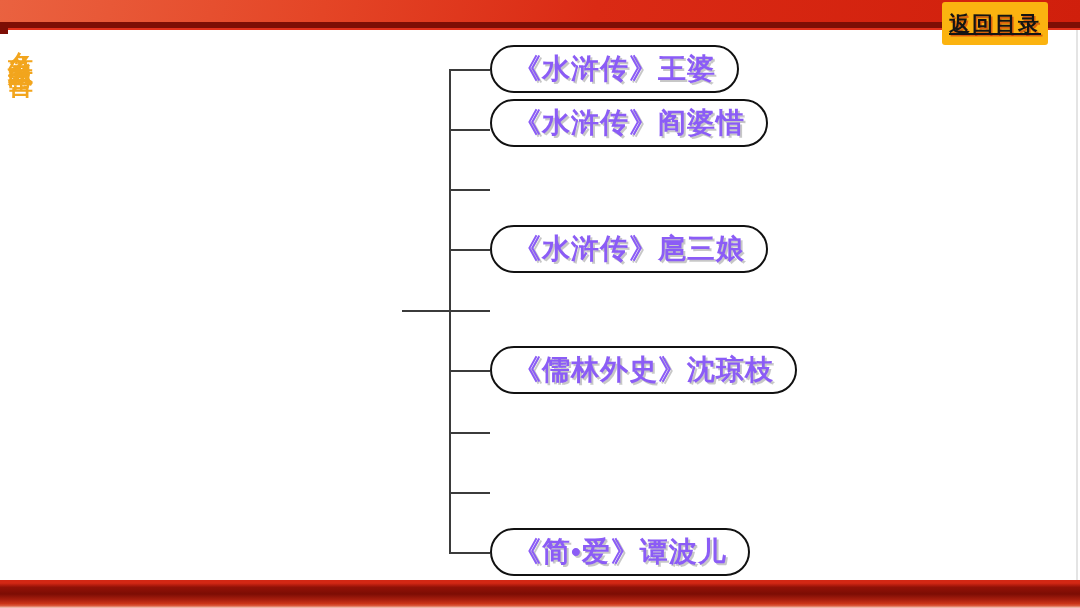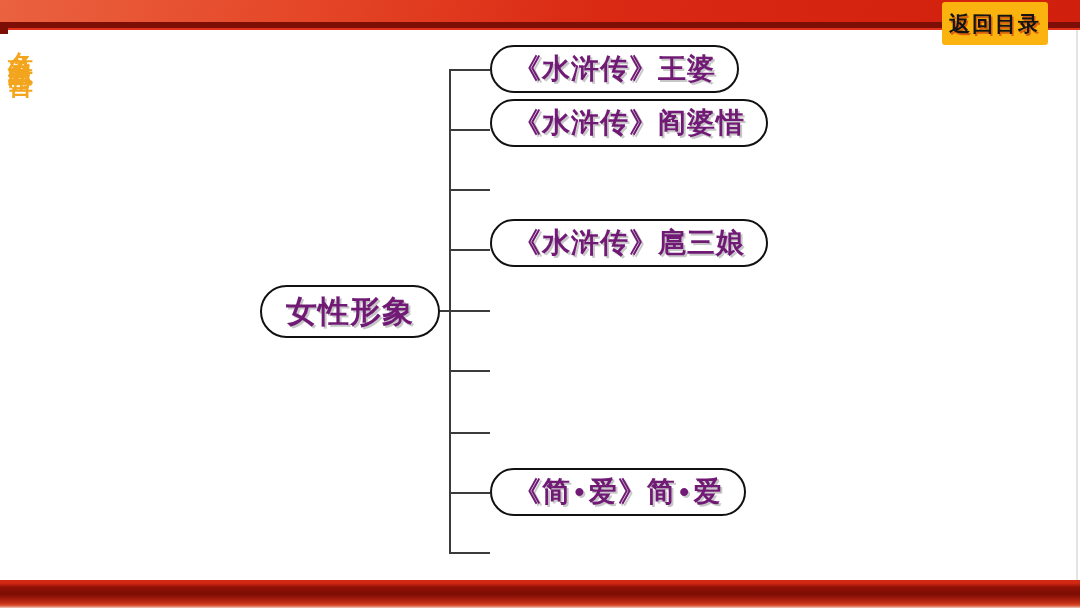--- a/index.html
+++ b/index.html
@@ -35,20 +35,21 @@
   }
 
   
   .return-btn{
     position:absolute;top:2px;left:942px;width:106px;height:43px;
     background:#fbb310;border:none;border-radius:3px;
     display:flex;align-items:center;justify-content:center;
     font-family:inherit;font-size:21px;font-weight:bold;color:#141414;
     letter-spacing:2px;cursor:pointer;
     text-shadow:1.5px 1.5px 0 rgba(190,30,10,0.55);
+    text-decoration:underline;
   }
 
   
   .vertical-title{
     position:absolute;left:6px;top:32px;height:190px;width:30px;
     writing-mode:vertical-rl;text-orientation:upright;
     font-size:25px;font-weight:bold;color:#f2a51d;letter-spacing:4px;line-height:30px;
   }
 
   
@@ -56,34 +57,33 @@
   .line{position:absolute;background:#3b3b3b;}
   .spine{left:449px;top:69px;width:2px;height:485px;}
   .branch{height:2px;width:41px;left:449px;}
   .root-line{height:2px;left:402px;width:48px;top:310px;}
   .b1{top:69px}.b2{top:129px}.b3{top:189px}.b4{top:249px}.b5{top:310px}
   .b6{top:370px}.b7{top:432px}.b8{top:492px}.b9{top:552px}
 
   .node{
     position:absolute;background:#fff;border:2.5px solid #111;
     display:flex;align-items:center;justify-content:center;
-    font-weight:bold;color:#701a75;white-space:nowrap;
+    font-weight:bold;color:#8b5cf6;white-space:nowrap;
     text-shadow:2px 2px 0 rgba(0,0,0,0.22);
     box-sizing:border-box;
-    font-family:Liberation Mono, monospace;
   }
   .root-node{
     left:260px;top:285px;height:53px;border-radius:27px;
     padding:0 24px;font-size:31px;letter-spacing:1px;
   }
   .leaf{
     left:490px;height:48px;border-radius:24px;
     padding:0 21px;font-size:28px;letter-spacing:1px;
   }
-  .l1{top:45px}.l2{top:99px}.l3{top:165px}.l4{top:219px}.l5{top:286px}
+  .l1{top:45px}.l2{top:99px}.l3{top:165px}.l4{top:225px}.l5{top:286px}
   .l6{top:346px}.l7{top:408px}.l8{top:468px}.l9{top:528px}
 </style>
 </head>
 <body>
 
 <div class="slide">
 
   <div class="top-band"></div>
   <div class="left-notch"></div>
   <div class="bottom-band"></div>
@@ -100,21 +100,21 @@
     <div class="line branch b1"></div>
     <div class="line branch b2"></div>
     <div class="line branch b3"></div>
     <div class="line branch b4"></div>
     <div class="line branch b5"></div>
     <div class="line branch b6"></div>
     <div class="line branch b7"></div>
     <div class="line branch b8"></div>
     <div class="line branch b9"></div>
 
-    <div class="node root-node">女性形象</div>
 
     <div class="node leaf l1">《水浒传》王婆</div>
     <div class="node leaf l2">《水浒传》阎婆惜</div>
     <div class="node leaf l4">《水浒传》扈三娘</div>
-    <div class="node leaf l8">《简•爱》简•爱</div>
+    <div class="node leaf l6">《儒林外史》沈琼枝</div>
+    <div class="node leaf l9">《简•爱》谭波儿</div>
 
   </div>
 </div>
 
 </body></html>

